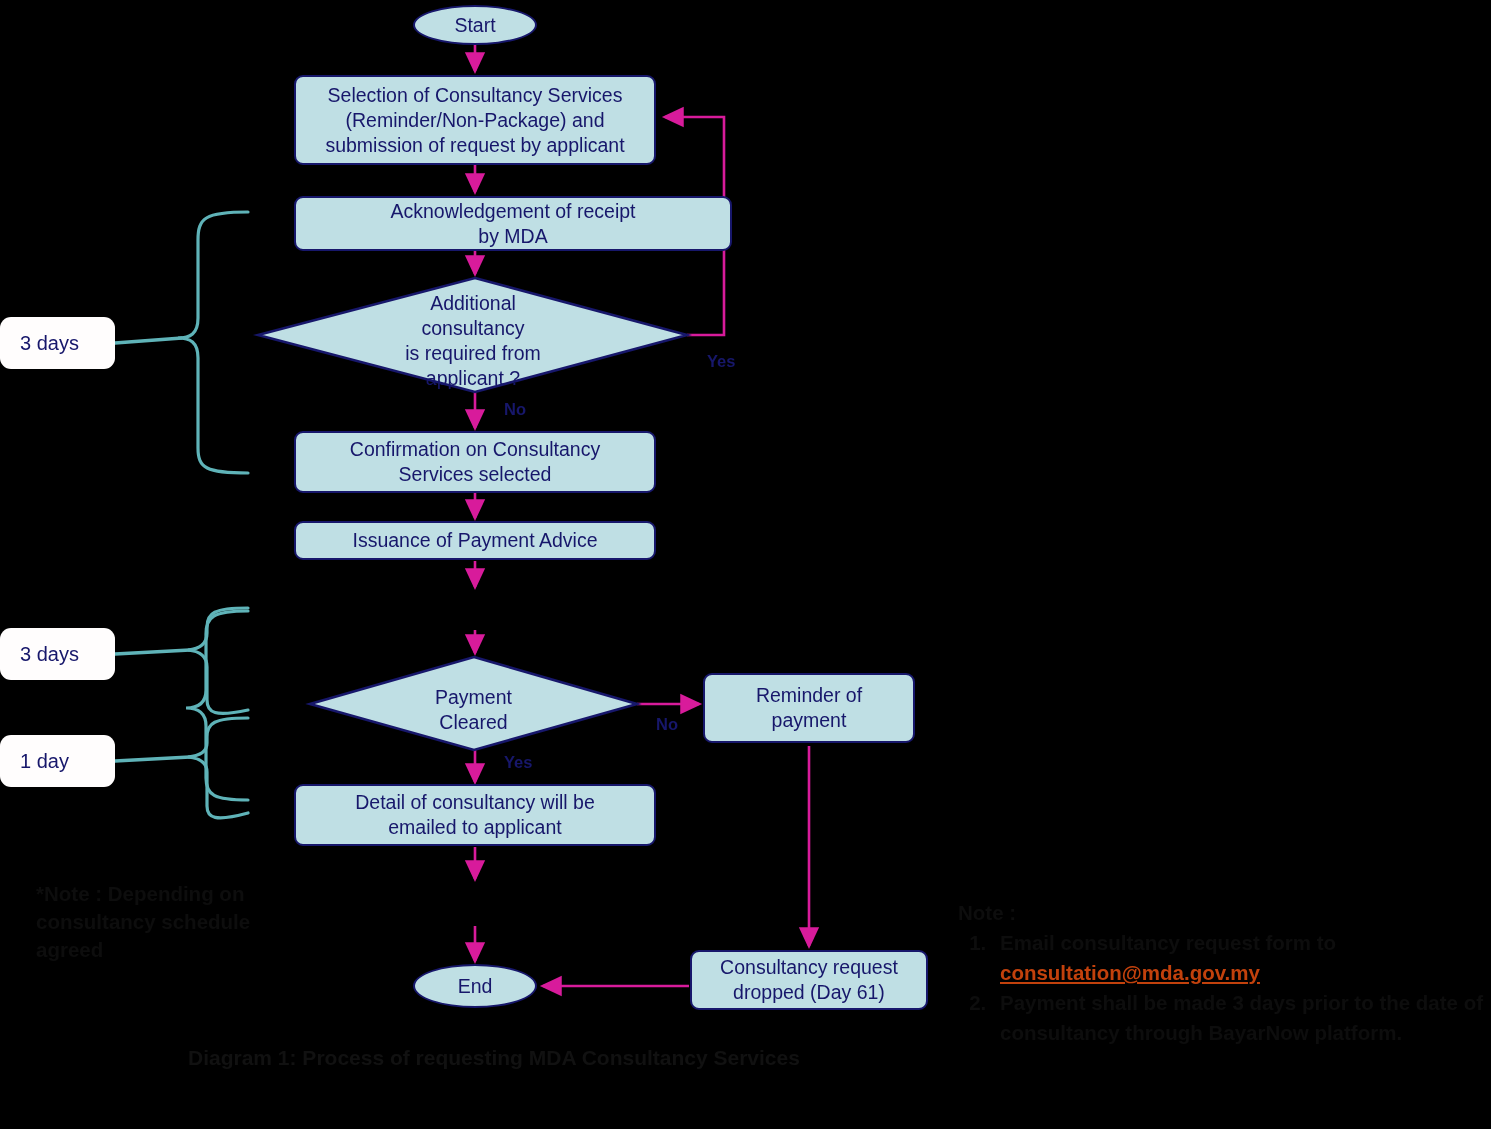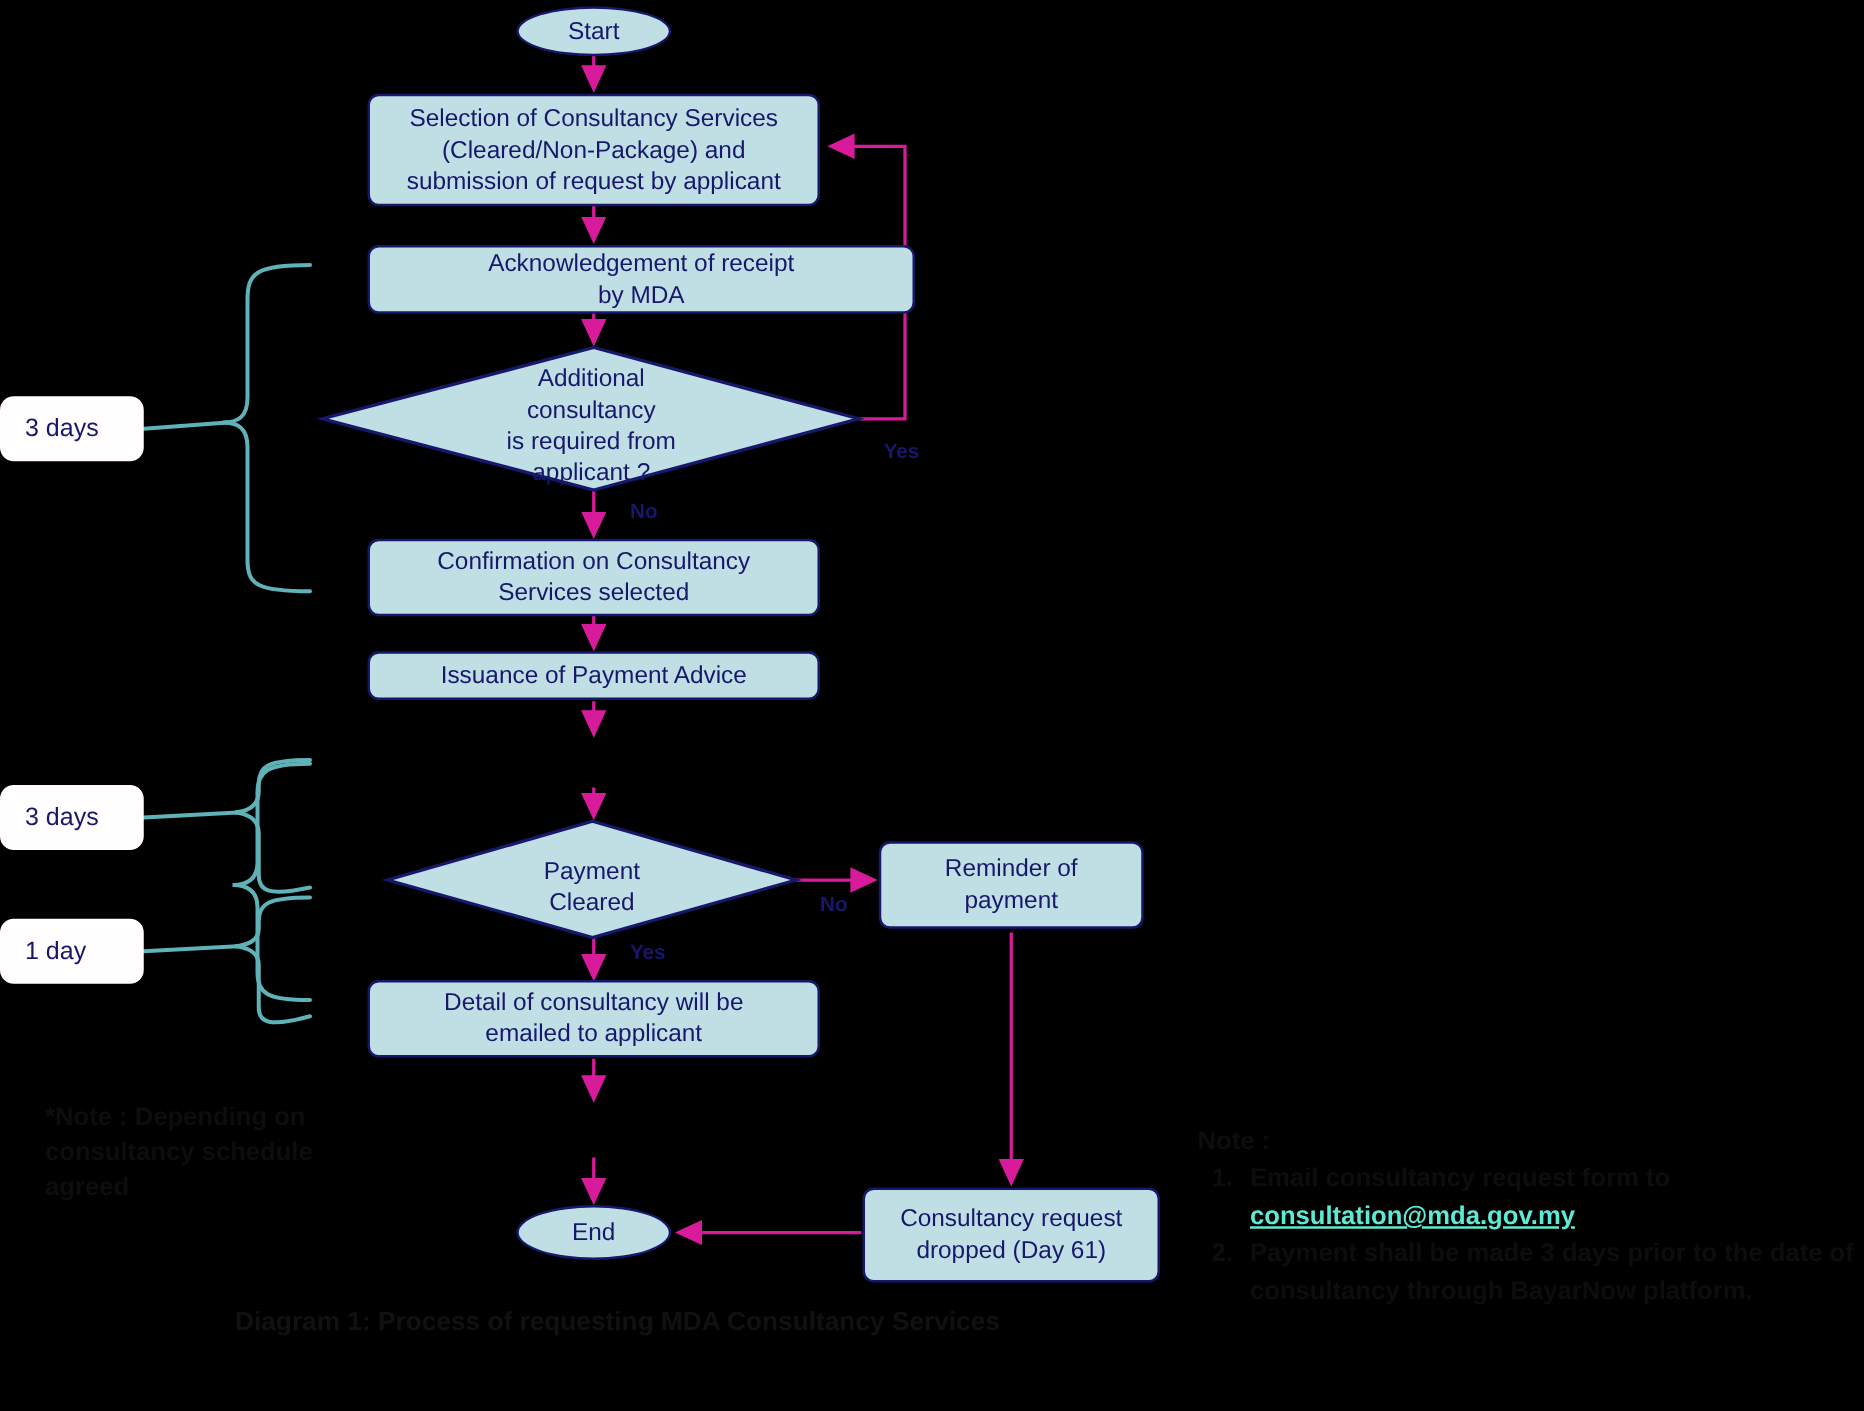--- a/index.html
+++ b/index.html
@@ -44,21 +44,21 @@
   .note{
     position:absolute;color:#0d0d0d;font-weight:bold;font-size:20.5px;
     line-height:28px;
   }
   .note-right{
     position:absolute;color:#0d0d0d;font-weight:bold;font-size:20.5px;
     line-height:30px;width:530px;
   }
   .note-right ol{margin:0;padding-left:34px;}
   .note-right li{padding-left:8px;}
-  .mail{color:#5eead4;font-weight:bold;}
+  .mail{color:#c2410c;font-weight:bold;}
   .caption{
     position:absolute;color:#111;font-weight:bold;font-size:21px;
     white-space:nowrap;
   }
 </style>
 </head>
 <body>
 
 <div id="stage">
 
@@ -119,21 +119,21 @@
     <polygon points="474,657 637,704 474,750 310,704" fill="#bfdfe4" stroke="#17176b" stroke-width="2.6"></polygon>
   </svg>
 
   <div class="node term" style="left:413px;top:5px;width:124px;height:40px;">
     <span>Start</span>
   </div>
 
   <div class="node proc" style="left:294px;top:75px;width:362px;height:90px;">
     <div>
       <div>Selection of Consultancy Services</div>
-      <div>(Cleared/Non-Package) and</div>
+      <div>(Reminder/Non-Package) and</div>
       <div>submission of request by applicant</div>
     </div>
   </div>
 
   <div class="node proc" style="left:294px;top:196px;width:438px;height:55px;">
     <div>
       <div>Acknowledgement of receipt</div>
       <div>by MDA</div>
     </div>
   </div>
@@ -174,21 +174,21 @@
   </div>
 
   <div class="node proc" style="left:294px;top:784px;width:362px;height:62px;">
     <div>
       <div>Detail of consultancy will be</div>
       <div>emailed to applicant</div>
     </div>
   </div>
 
 
-  <div class="node proc" style="left:690px;top:950px;width:238px;height:76px;">
+  <div class="node proc" style="left:690px;top:950px;width:238px;height:60px;">
     <div>
       <div>Consultancy request</div>
       <div>dropped (Day 61)</div>
     </div>
   </div>
 
   <div class="node term" style="left:413px;top:964px;width:124px;height:44px;">
     <span>End</span>
   </div>
 

